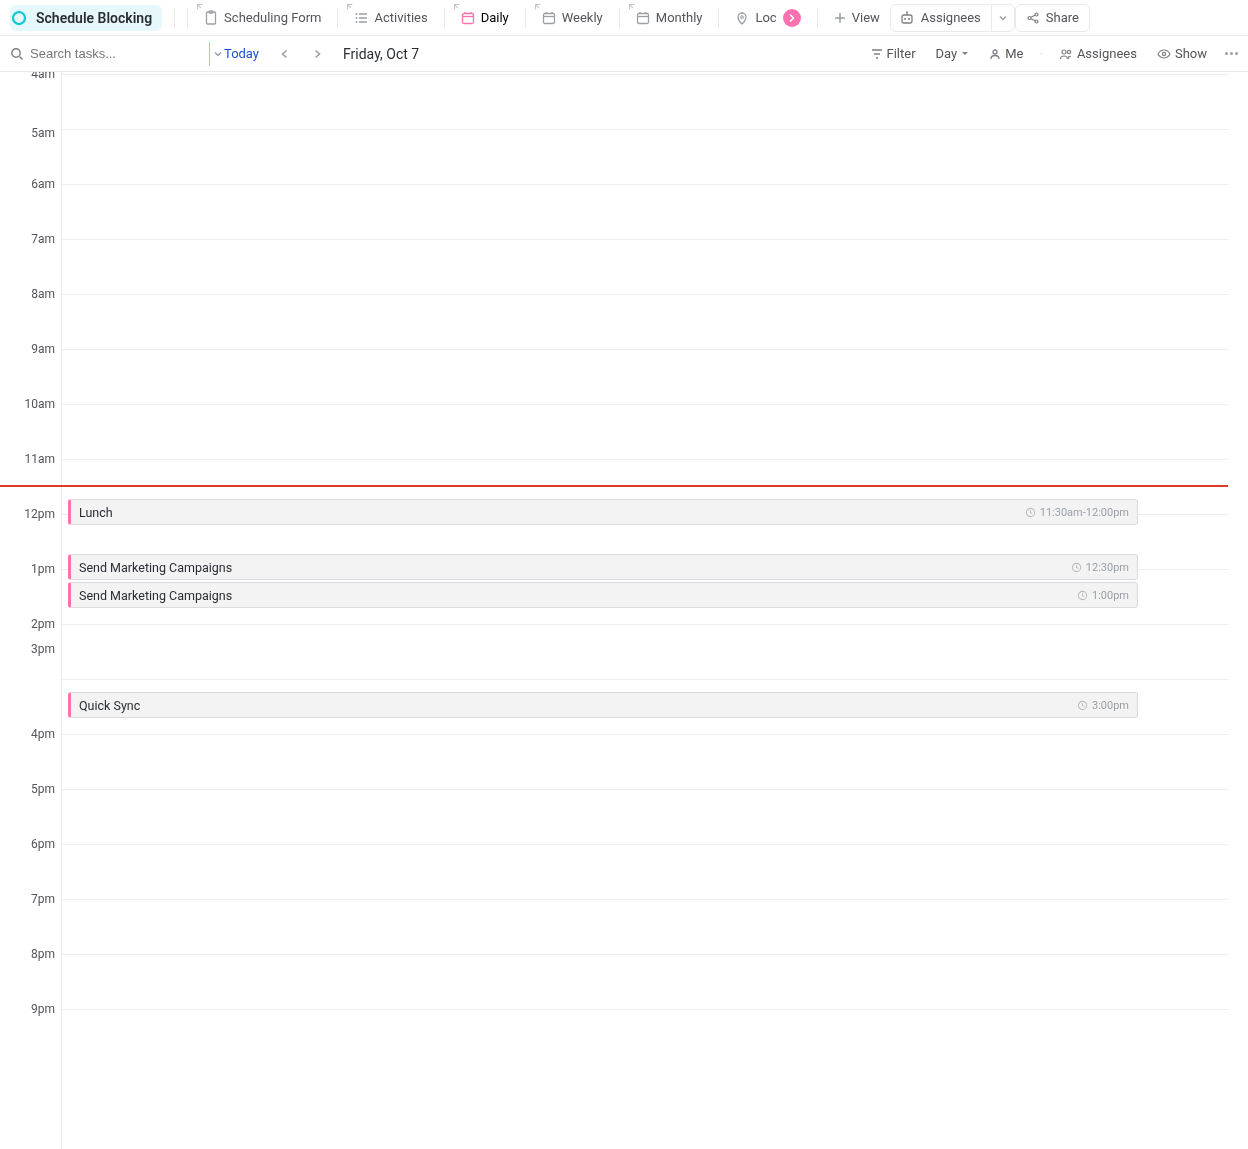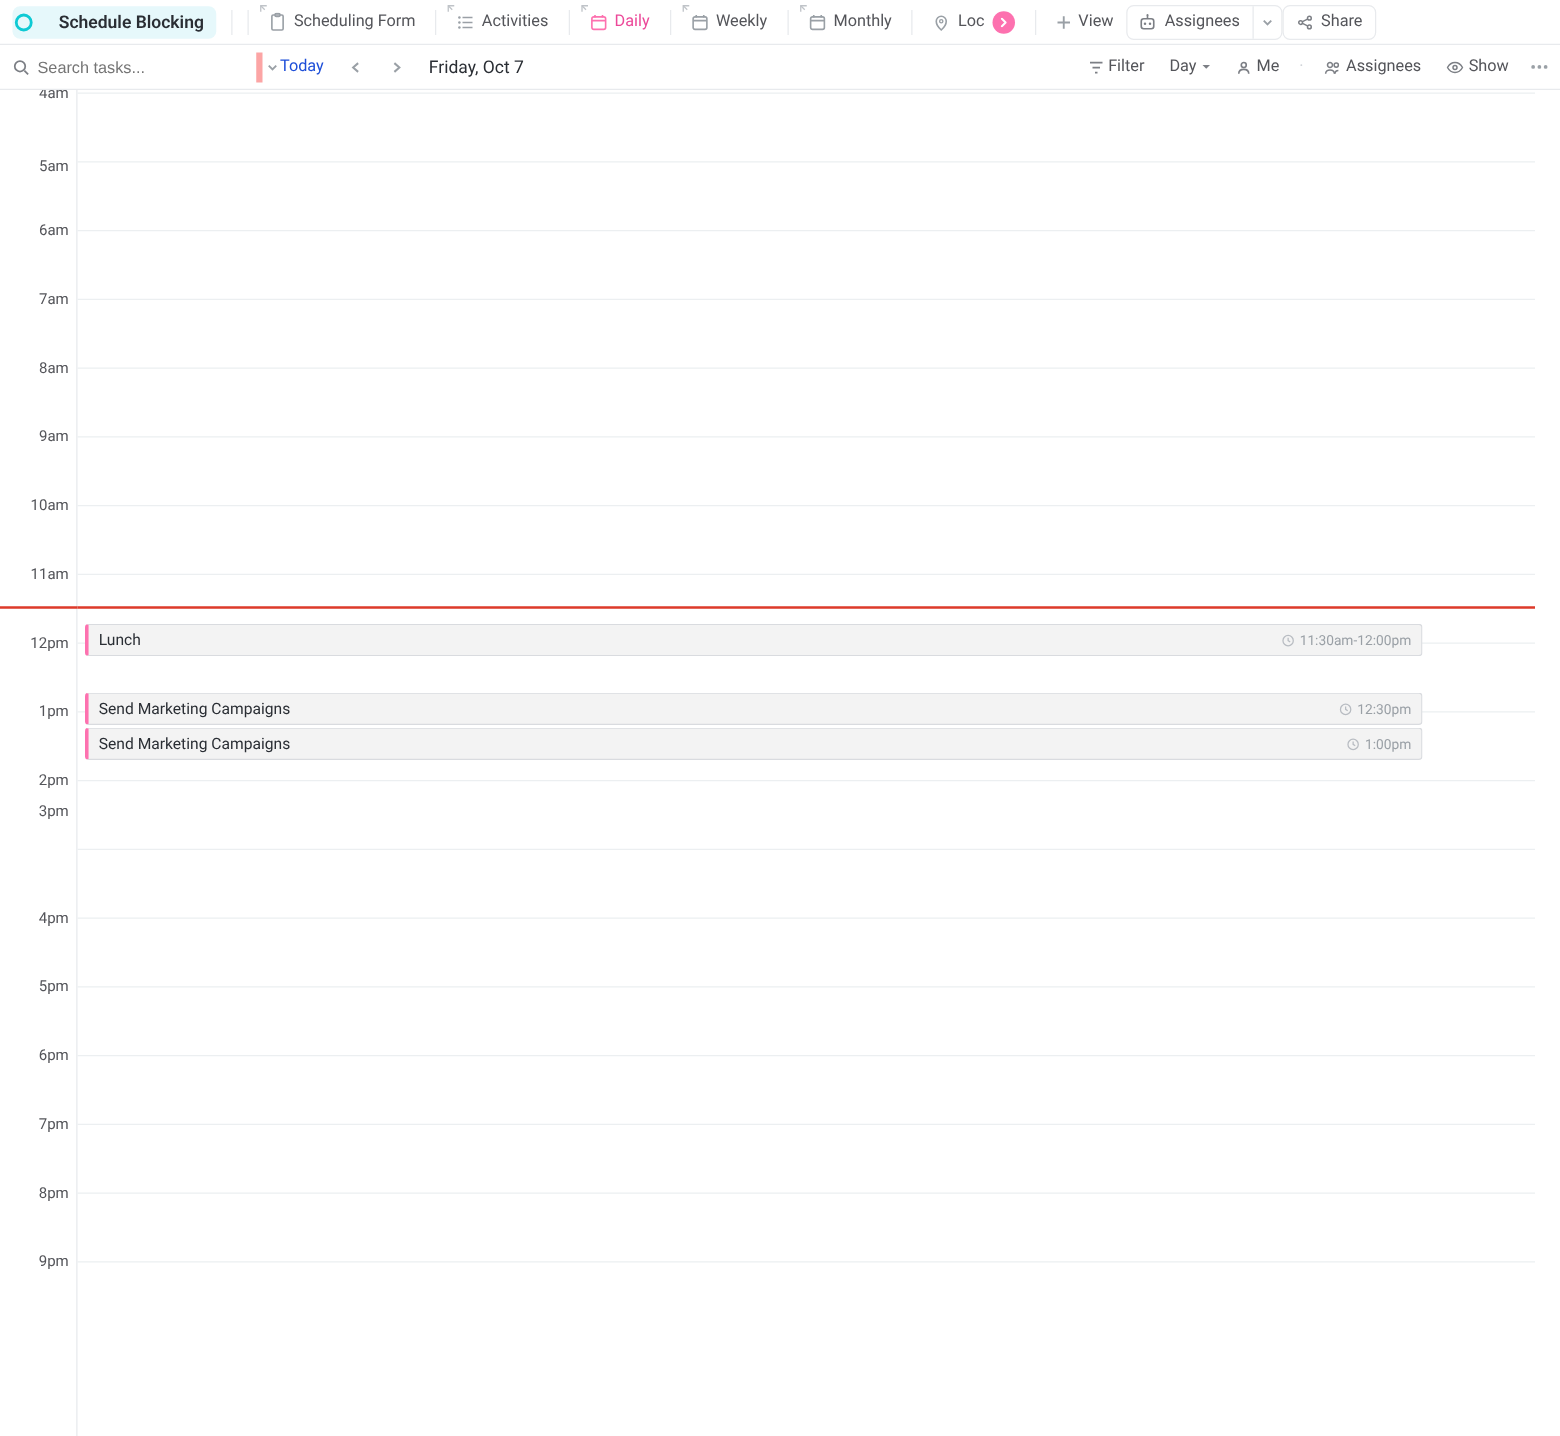--- a/index.html
+++ b/index.html
@@ -1,38 +1,38 @@
 <!DOCTYPE html>
 <html><head>
 <meta charset="utf-8">
 <style>
 * { margin: 0; padding: 0; box-sizing: border-box; }
 body { font-family: -apple-system, BlinkMacSystemFont, 'Segoe UI', Roboto, sans-serif; font-size: 13px; color: #2a2e34; background: #fff; overflow: hidden; }
 
 
 .top-tabs { display: flex; align-items: center; height: 36px; border-bottom: 1px solid #e8eaed; padding: 0 0 0 10px; gap: 0; overflow: hidden; white-space: nowrap; }
-.app-chip { display: flex; align-items: center; gap: 19px; padding: 4px 10px 4px 0; border-radius: 6px; background: #e6f8fb; margin-right: 6px; }
+.app-chip { display: flex; align-items: center; gap: 8px; padding: 4px 10px 4px 0; border-radius: 6px; background: #e6f8fb; margin-right: 6px; }
 .app-ring { width: 18px; height: 18px; }
 .app-title { font-weight: 600; font-size: 14px; color: #2a2e34; }
 .vsep { width: 1px; height: 20px; background: #e8eaed; margin: 0 6px; flex: 0 0 auto; }
 .tab { display: flex; align-items: center; gap: 6px; padding: 0 10px; height: 36px; color: #54555a; position: relative; cursor: pointer; }
 .tab .corner { position: absolute; left: 2px; top: 3px; width: 8px; height: 8px; }
 .tab-label { font-size: 13px; }
-.tab.active .tab-label { color: #ec4899; }
+.tab.active .tab-label { color: #000000; }
 .tab.active .icon-cal { stroke: #fd71af; }
 .tab.active::after { content: ""; position: absolute; left: 6px; right: 6px; bottom: -1px; height: 2px; background: #fd71af; }
 .badge-circle { width: 18px; height: 18px; border-radius: 50%; background: #fd71af; display: flex; align-items: center; justify-content: center; color: #fff; font-size: 11px; }
 .view-btn, .automate-btn, .share-btn { display: flex; align-items: center; gap: 6px; padding: 0 10px; height: 28px; color: #54555a; cursor: pointer; }
 .automate-btn { border: 1px solid #e8eaed; border-radius: 6px; padding: 0 6px 0 8px; }
 .automate-caret { border-left: 1px solid #e8eaed; height: 100%; display: flex; align-items: center; padding-left: 6px; margin-left: 4px; }
 .share-btn { border: 1px solid #e8eaed; border-radius: 6px; }
 
 
 .toolbar { display: flex; align-items: center; height: 36px; border-bottom: 1px solid #e8eaed; padding: 0 10px; gap: 8px; }
-.search-wrap { display: flex; align-items: center; gap: 6px; width: 200px; border-right: 5px solid #fca5a5; padding-right: 8px; height: 24px; }
+.search-wrap { display: flex; align-items: center; gap: 6px; width: 200px; border-right: 1px solid #fca5a5; padding-right: 8px; height: 24px; }
 .search-input { border: none; outline: none; flex: 1; font-size: 13px; color: #9aa0a6; background: transparent; }
 .today-btn { color: #1d4ed8; padding: 0 6px; cursor: pointer; }
 .nav-arrow { width: 24px; height: 24px; display: flex; align-items: center; justify-content: center; cursor: pointer; color: #9aa0a6; }
 .date-label { font-size: 14px; color: #2a2e34; margin-left: 6px; }
 .spacer { flex: 1; }
 .tbtn { display: flex; align-items: center; gap: 4px; color: #54555a; padding: 0 6px; cursor: pointer; font-size: 13px; }
 .dot-sep { color: #cfd3d8; padding: 0 2px; }
 .more-dots { display: flex; gap: 2px; padding-left: 4px; cursor: pointer; }
 .more-dots span { width: 3px; height: 3px; border-radius: 50%; background: #9aa0a6; }
 
@@ -321,15 +321,25 @@
         <div class="event" style="top: 510px; height: 26px;">
           <span class="ev-title">Send Marketing Campaigns</span>
           <span class="ev-time">
             <svg width="11" height="11" viewBox="0 0 12 12" fill="none">
               <circle cx="6" cy="6" r="4.5" stroke="#b8bcc2" stroke-width="1.1"></circle>
               <path d="M6 3.5V6l1.8 1.2" stroke="#b8bcc2" stroke-width="1.1"></path>
             </svg>
             <span>1:00pm</span>
           </span>
         </div>
+        <div class="event" style="top: 620px; height: 26px;">
+          <span class="ev-title">Quick Sync</span>
+          <span class="ev-time">
+            <svg width="11" height="11" viewBox="0 0 12 12" fill="none">
+              <circle cx="6" cy="6" r="4.5" stroke="#b8bcc2" stroke-width="1.1"></circle>
+              <path d="M6 3.5V6l1.8 1.2" stroke="#b8bcc2" stroke-width="1.1"></path>
+            </svg>
+            <span>3:00pm</span>
+          </span>
+        </div>
       </div>
   </div>
 </div>
 
 </body></html>

